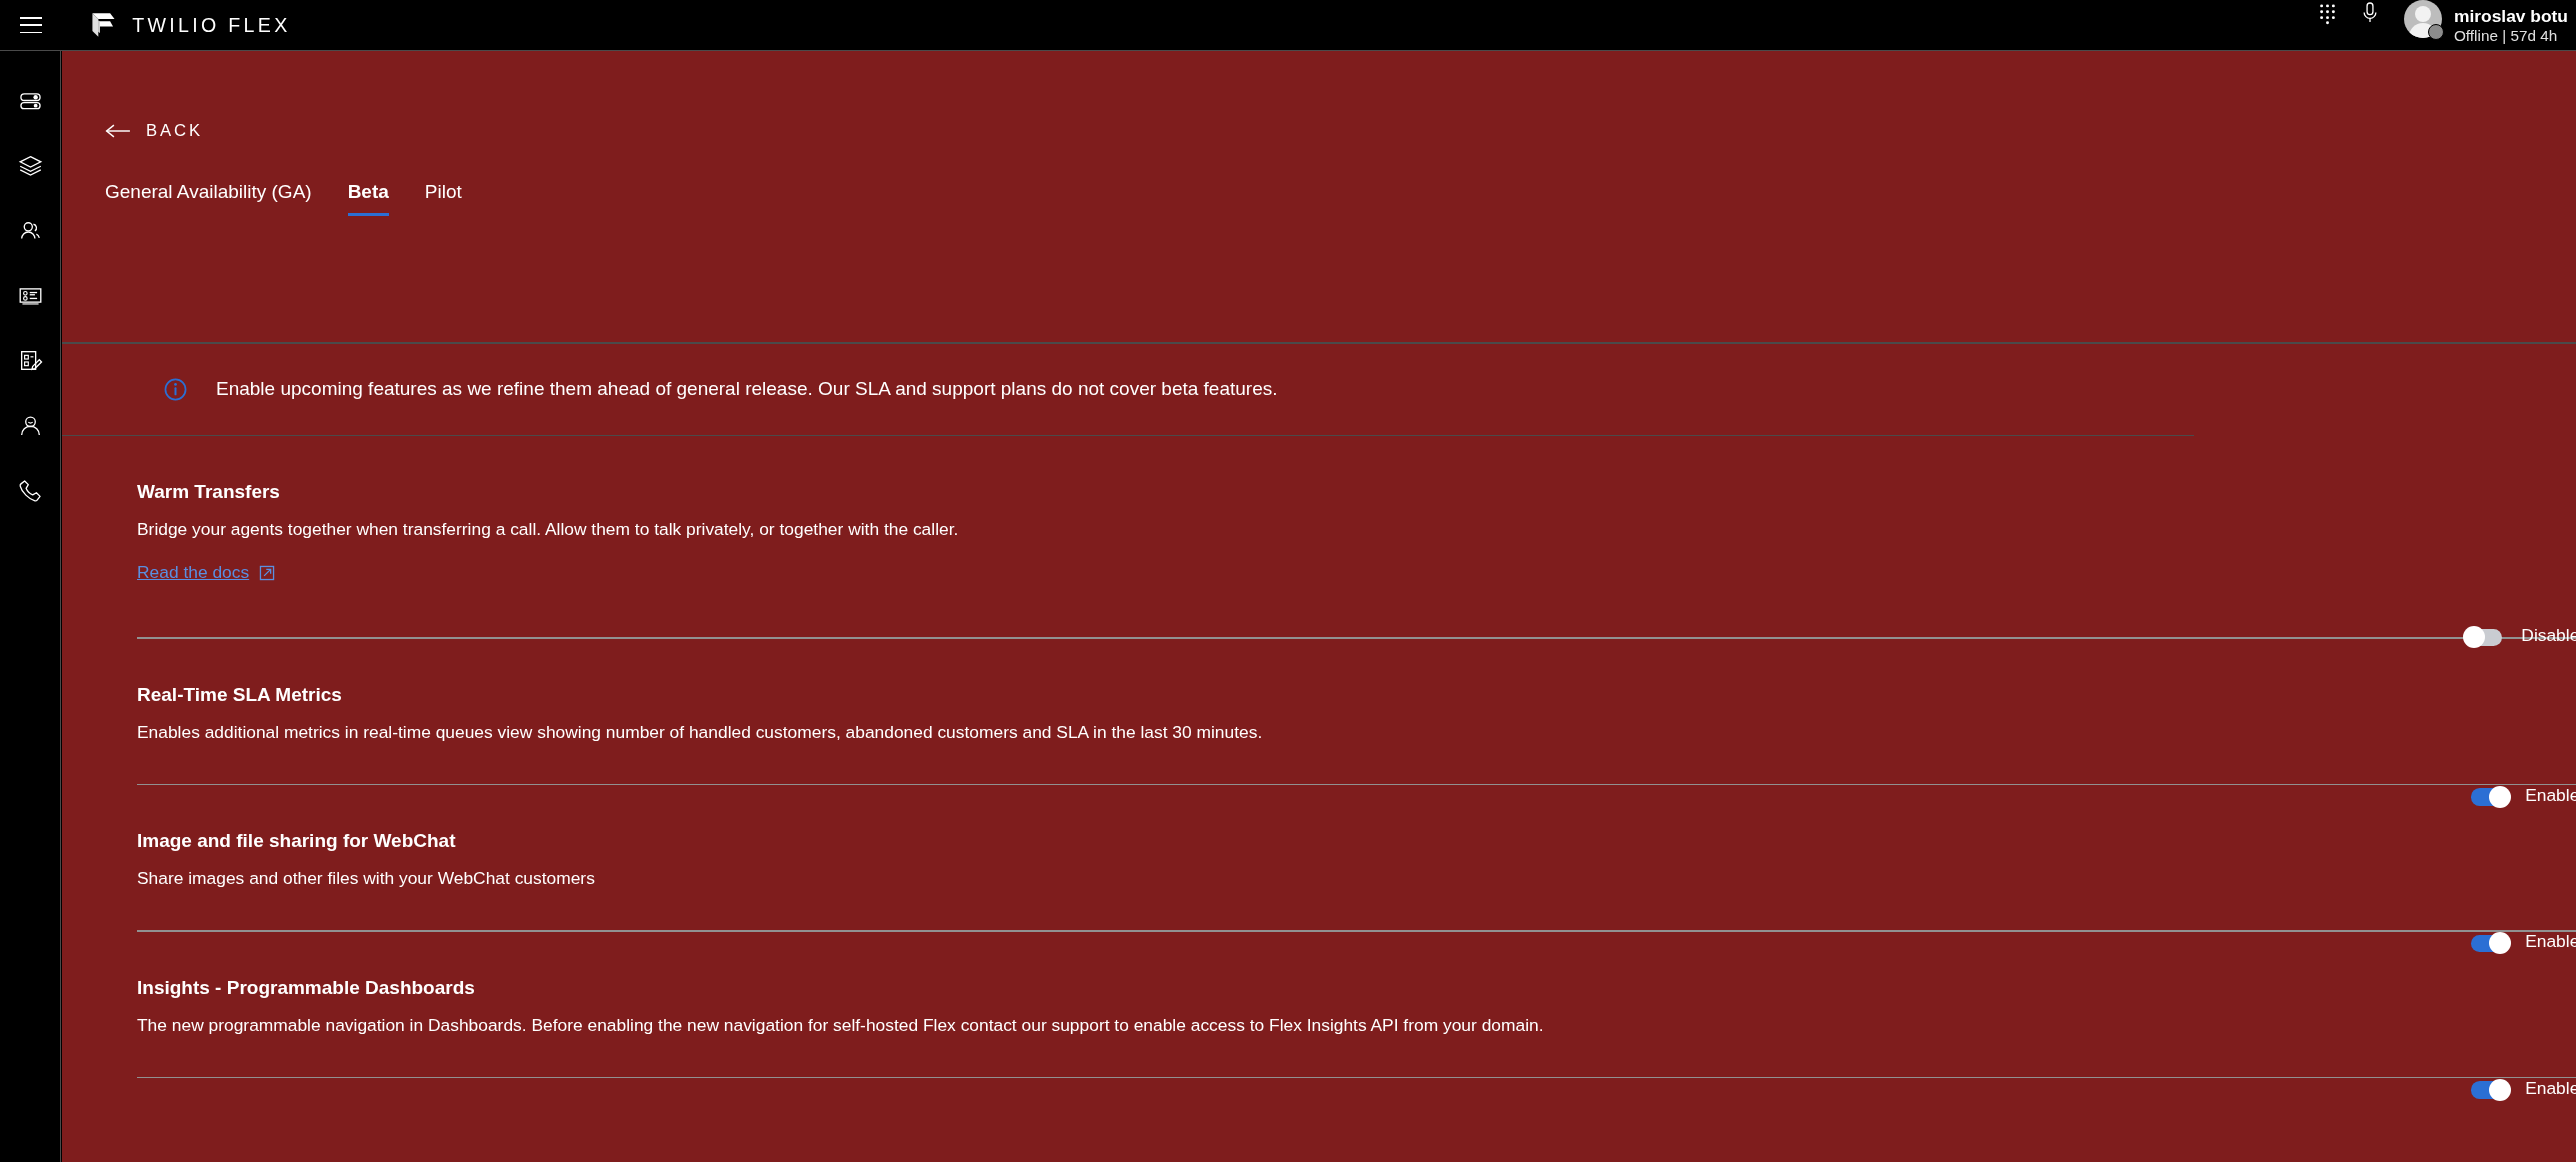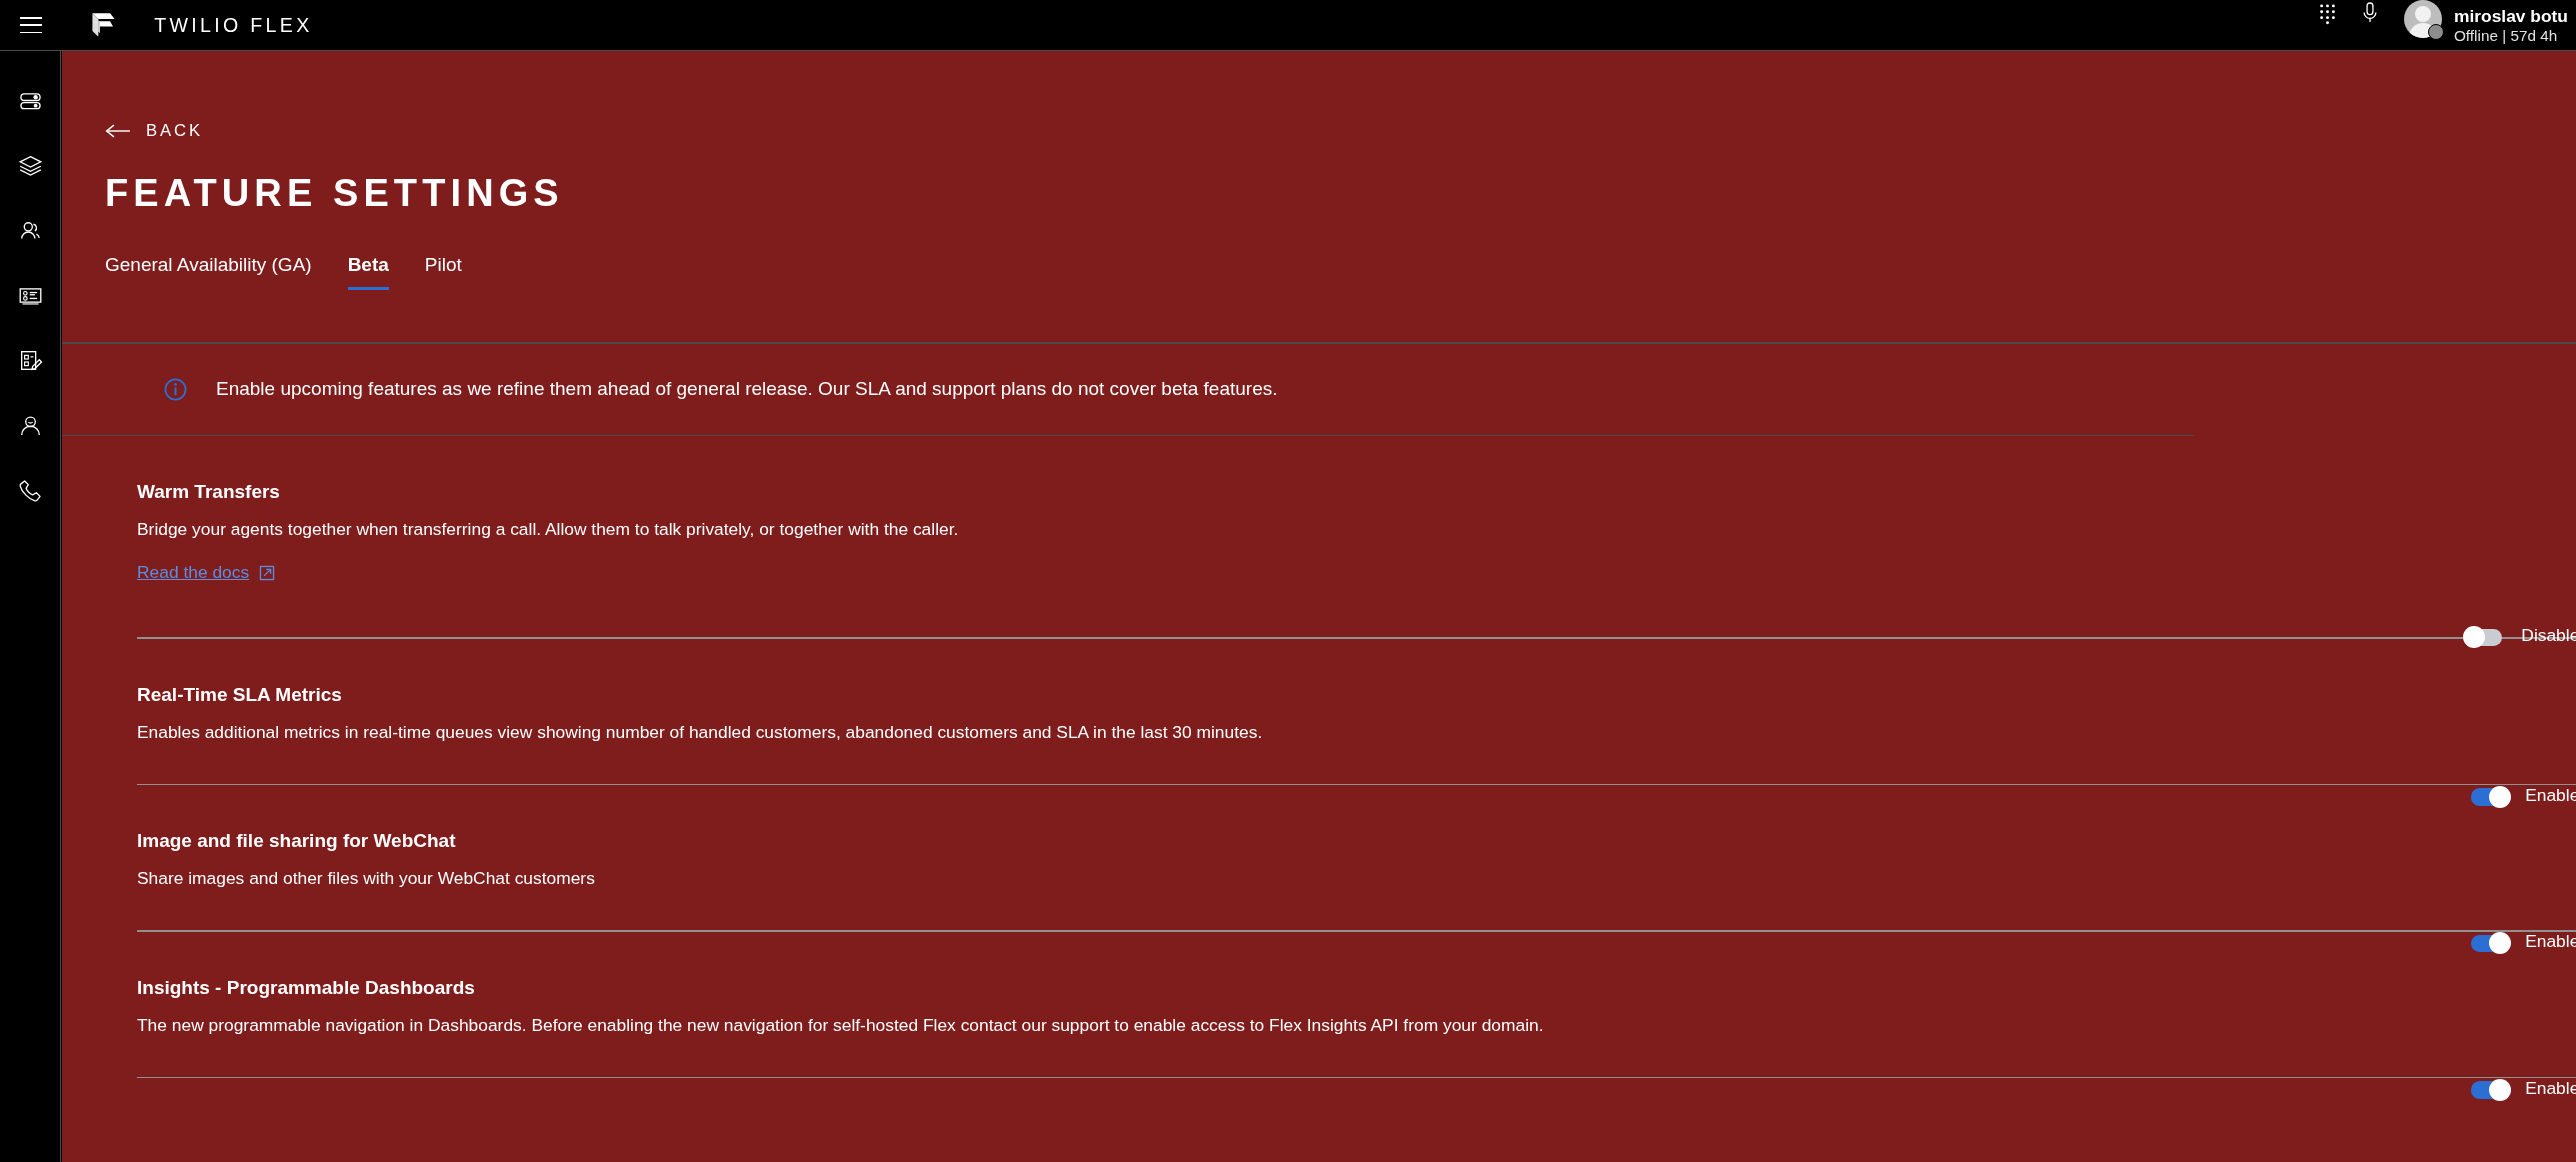--- a/index.html
+++ b/index.html
@@ -19,21 +19,21 @@
     display: flex; align-items: center;
   }
   .hamburger {
     width: 22px; height: 16px;
     margin-left: 20.3px;
     display: flex; flex-direction: column; justify-content: space-between;
     cursor: pointer;
   }
   .hamburger span { display: block; height: 1.5px; width: 100%; background: #ffffff; }
 
-  .brand { display: flex; align-items: center; margin-left: 46px; gap: 22px; }
+  .brand { display: flex; align-items: center; margin-left: 46px; }
   .brand-logo { width: 28px; height: 28px; }
   .brand-name {
     margin-left: 16px;
     color: #ffffff;
     font-size: 19.6px;
     letter-spacing: 3.3px;
     font-weight: 400;
     white-space: nowrap;
   }
 
@@ -321,21 +321,20 @@
 <div class="main">
 
   <div class="back-row">
     <svg class="back-arrow" viewBox="0 0 38 22">
       <line x1="2" y1="11" x2="34" y2="11" stroke="#ffffff" stroke-width="2"></line>
       <polyline points="12,3 2,11 12,19" fill="none" stroke="#ffffff" stroke-width="2"></polyline>
     </svg>
     <div class="back-label">BACK</div>
   </div>
 
-  <h1 class="page-title">FEATURE SETTINGS</h1>
 
   <div class="tabs">
     <div class="tab">General Availability (GA)</div>
     <div class="tab active">Beta</div>
     <div class="tab">Pilot</div>
   </div>
 
   <div class="tabs-rule"></div>
 
   <div class="banner">

